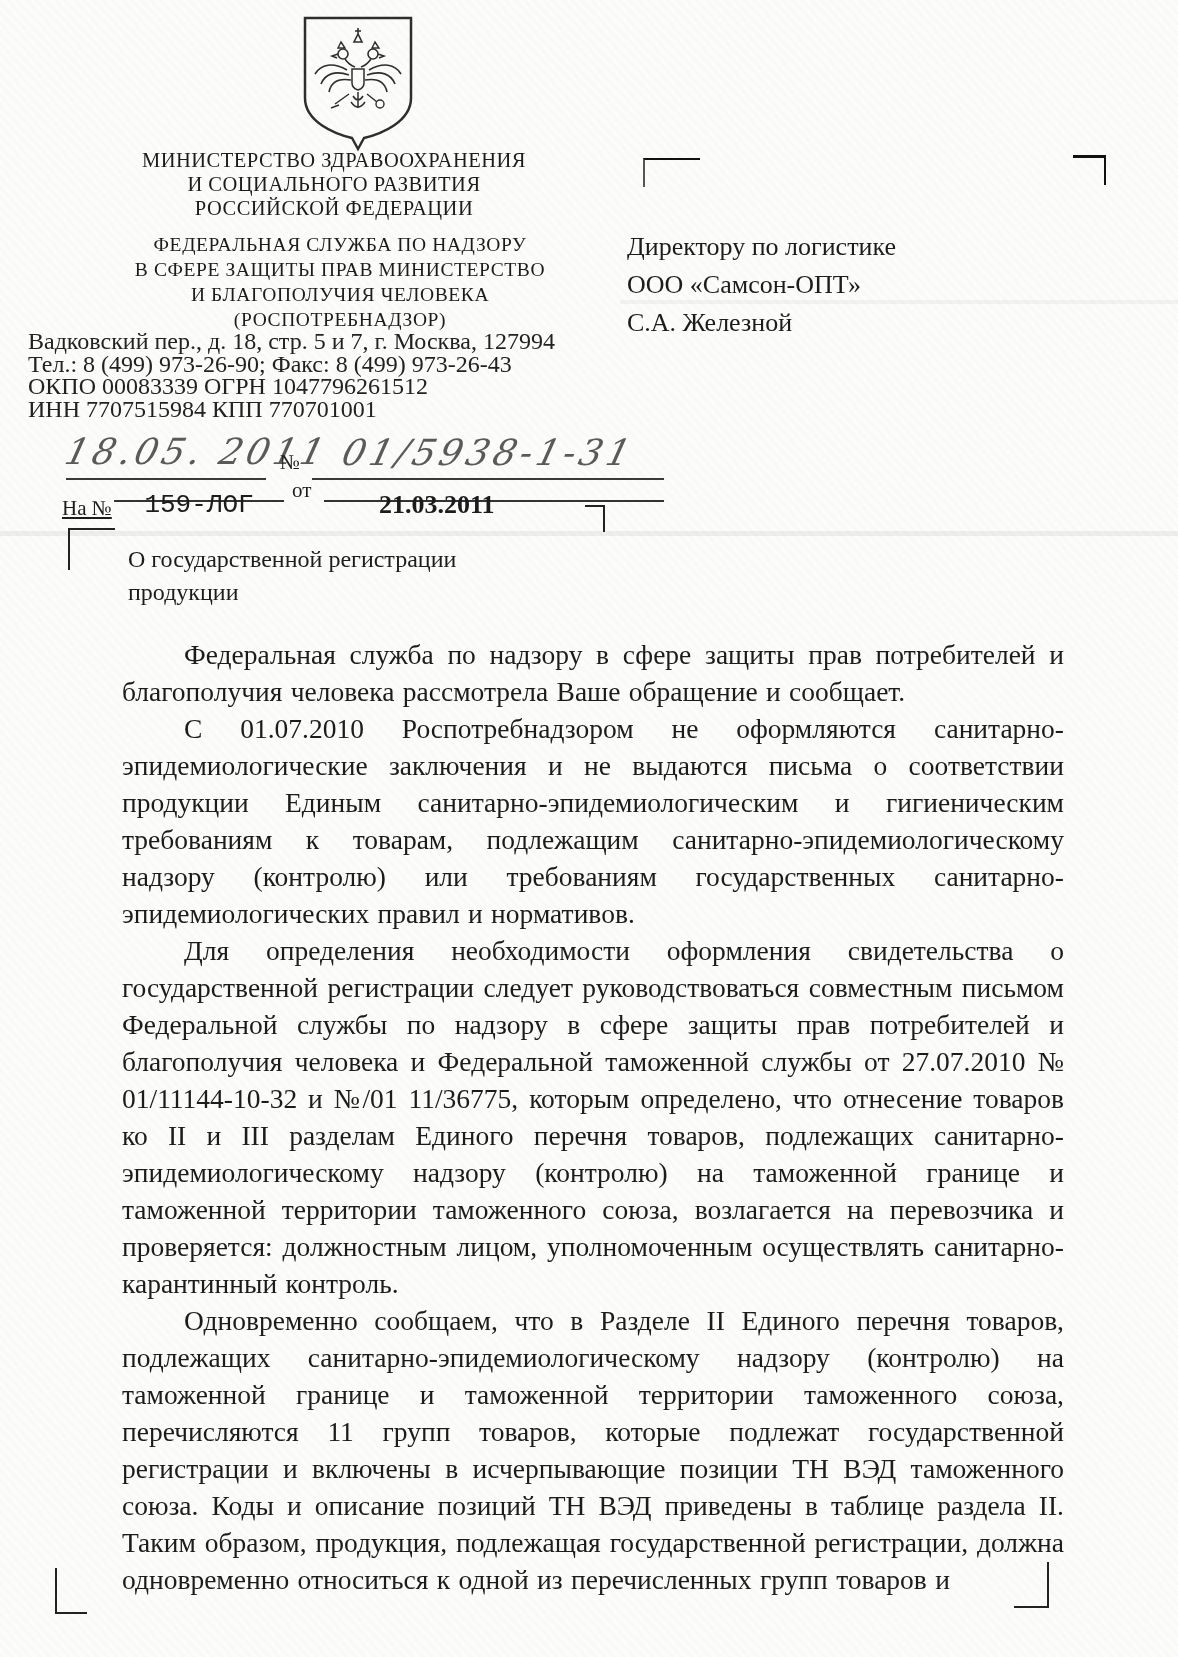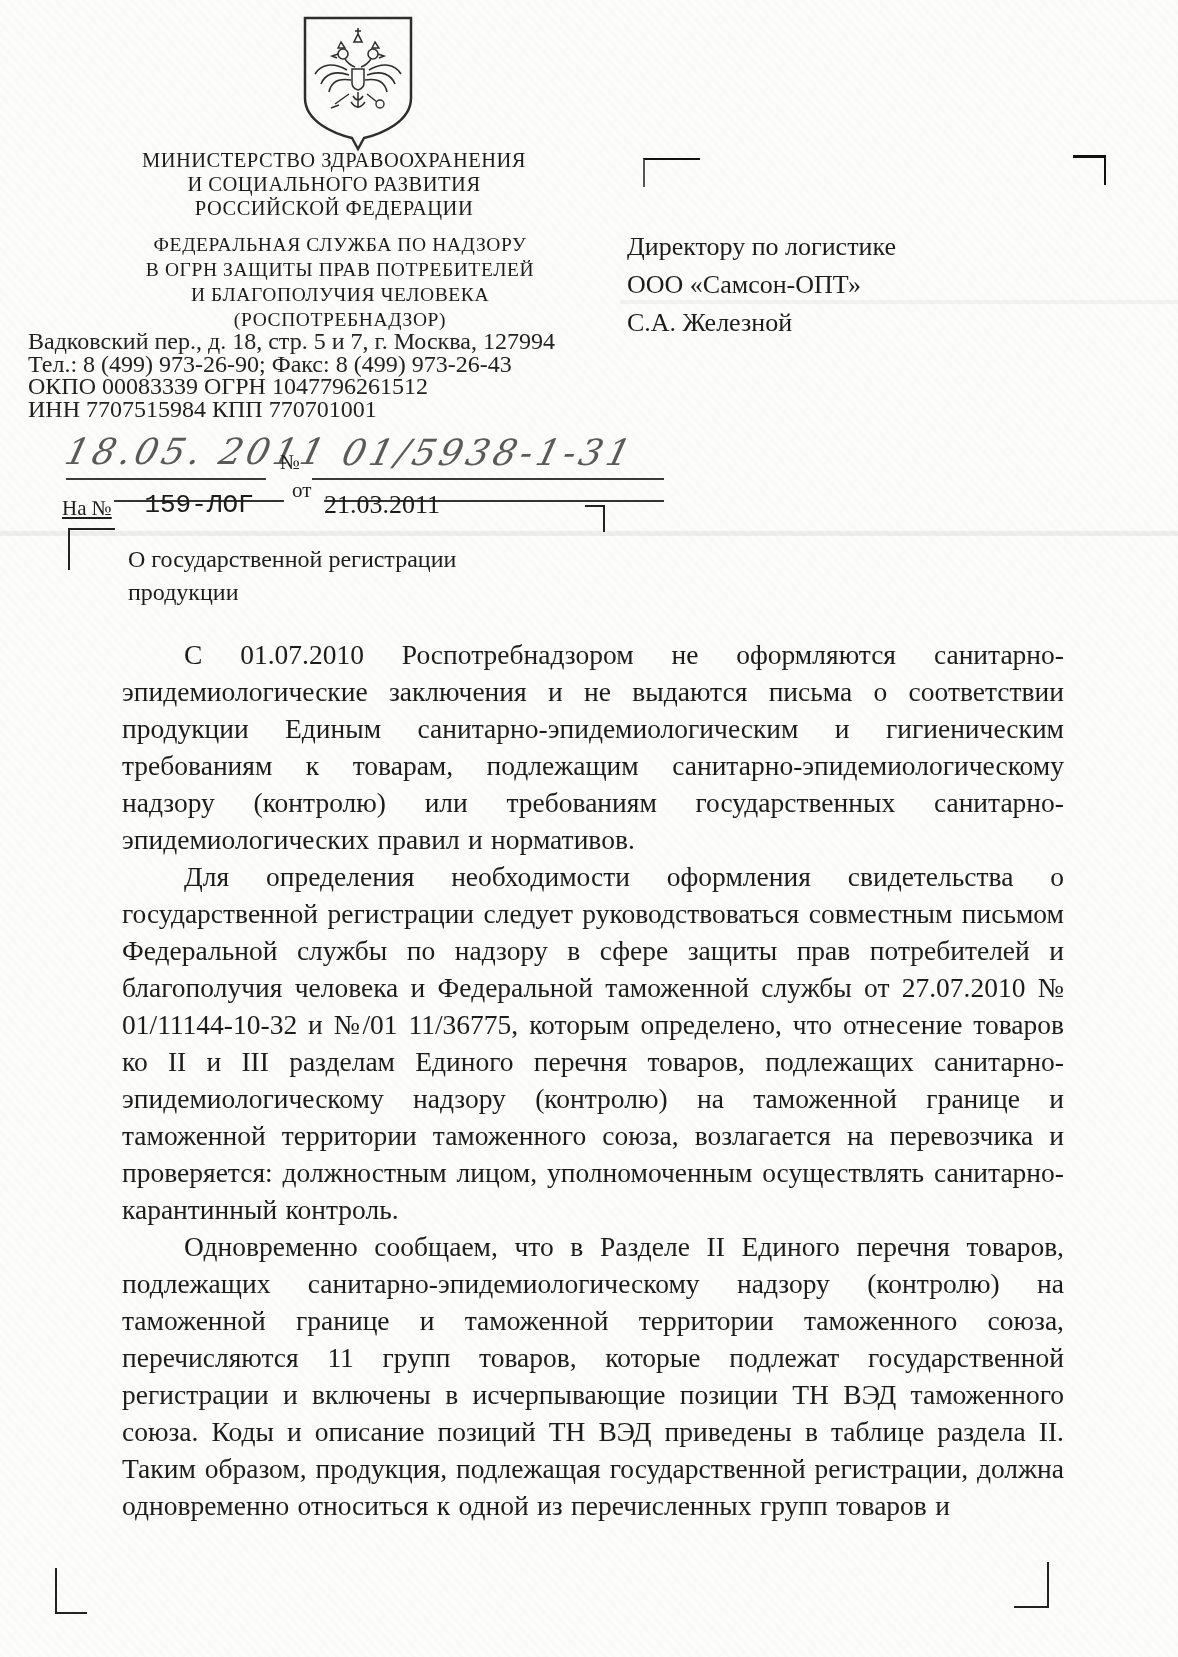--- a/index.html
+++ b/index.html
@@ -52,21 +52,21 @@
     position:absolute;left:52px;top:0;width:170px;height:22px;border-bottom:2px solid #333;
     text-align:center;
     font-family:Liberation Mono, monospace;
   }
   .in-number .typed{display:inline-block;transform:translateY(12px);font-size:26px;background:transparent;}
   .from-label{position:absolute;left:230px;top:0;}
   .in-date{
     position:absolute;left:262px;top:0;width:340px;height:22px;border-bottom:2px solid #333;
     text-align:left;
   }
-  .in-date .typed{display:inline-block;transform:translateY(12px);font-size:26px;}
+  .in-date .typed{display:inline-block;transform:translateY(12px);font-size:26px;margin-left:55px;font-weight:bold;}
   
   .addressee{
     position:absolute;left:627px;top:228px;width:430px;
     font-size:26px;line-height:38px;
   }
   
   .subject{
     position:absolute;left:128px;top:543px;width:420px;
     font-size:24px;line-height:33px;
   }
@@ -121,21 +121,21 @@
   </div>
 
   <div class="ministry">
     <div>МИНИСТЕРСТВО ЗДРАВООХРАНЕНИЯ</div>
     <div>И СОЦИАЛЬНОГО РАЗВИТИЯ</div>
     <div>РОССИЙСКОЙ ФЕДЕРАЦИИ</div>
   </div>
 
   <div class="service">
     <div>ФЕДЕРАЛЬНАЯ СЛУЖБА ПО НАДЗОРУ</div>
-    <div>В ОГРН ЗАЩИТЫ ПРАВ ПОТРЕБИТЕЛЕЙ</div>
+    <div>В СФЕРЕ ЗАЩИТЫ ПРАВ МИНИСТЕРСТВО</div>
     <div>И БЛАГОПОЛУЧИЯ ЧЕЛОВЕКА</div>
     <div>(РОСПОТРЕБНАДЗОР)</div>
   </div>
 
   <div class="contacts">
     <div>Вадковский пер., д. 18, стр. 5 и 7,  г. Москва, 127994</div>
     <div>Тел.: 8 (499) 973-26-90; Факс: 8 (499) 973-26-43</div>
     <div>ОКПО 00083339  ОГРН 1047796261512</div>
     <div>ИНН 7707515984  КПП 770701001</div>
   </div>
@@ -166,20 +166,21 @@
     <div>ООО «Самсон-ОПТ»</div>
     <div>С.А. Железной</div>
   </div>
 
   <div class="subject">
     <div>О государственной регистрации</div>
     <div>продукции</div>
   </div>
 
   <div class="body-text">
+    <p>Федеральная служба по надзору в сфере защиты прав потребителей и благополучия человека рассмотрела Ваше обращение и сообщает.</p>
     <p>С 01.07.2010 Роспотребнадзором не оформляются санитарно-эпидемиологические заключения и не выдаются письма о соответствии продукции Единым санитарно-эпидемиологическим и гигиеническим требованиям к товарам, подлежащим санитарно-эпидемиологическому надзору (контролю) или требованиям государственных санитарно-эпидемиологических правил и нормативов.</p>
     <p>Для определения необходимости оформления свидетельства о государственной регистрации следует руководствоваться совместным письмом Федеральной службы по надзору в сфере защиты прав потребителей и благополучия человека и Федеральной таможенной службы от 27.07.2010 № 01/11144-10-32 и №/01 11/36775, которым определено, что отнесение товаров ко II и III разделам Единого перечня товаров, подлежащих санитарно-эпидемиологическому надзору (контролю) на таможенной границе и таможенной территории таможенного союза, возлагается на перевозчика и проверяется: должностным лицом, уполномоченным осуществлять санитарно-карантинный контроль.</p>
     <p>Одновременно сообщаем, что в Разделе II Единого перечня товаров, подлежащих санитарно-эпидемиологическому надзору (контролю) на таможенной границе и таможенной территории таможенного союза, перечисляются 11 групп товаров, которые подлежат государственной регистрации и включены в исчерпывающие позиции ТН ВЭД таможенного союза. Коды и описание позиций ТН ВЭД приведены в таблице раздела II. Таким образом, продукция, подлежащая государственной регистрации, должна одновременно относиться к одной из перечисленных групп товаров и</p>
   </div>
 
   <div class="mark mk-addr-tl"></div>
   <div class="mark mk-addr-tr"></div>
   <div class="mark mk-mid-l"></div>
   <div class="mark mk-mid-r"></div>
   <div class="mark mk-bot-l"></div>

